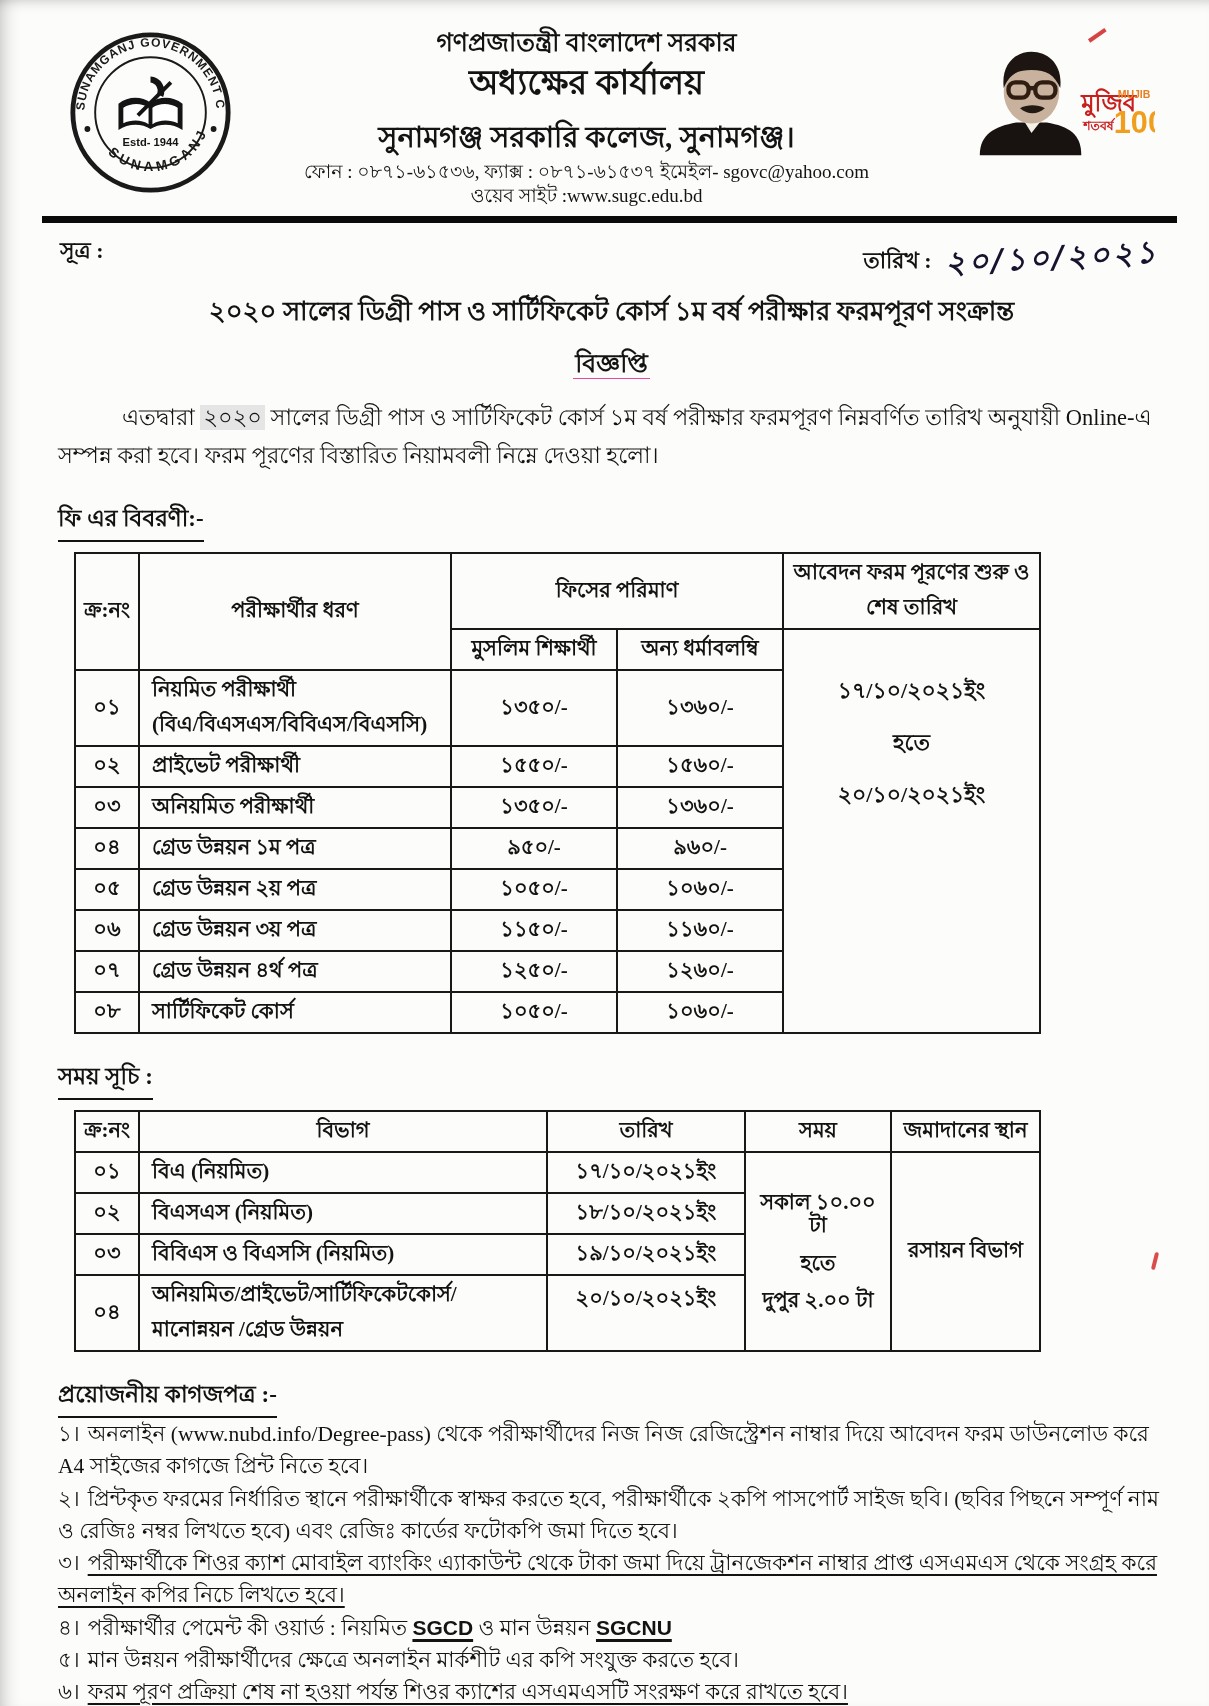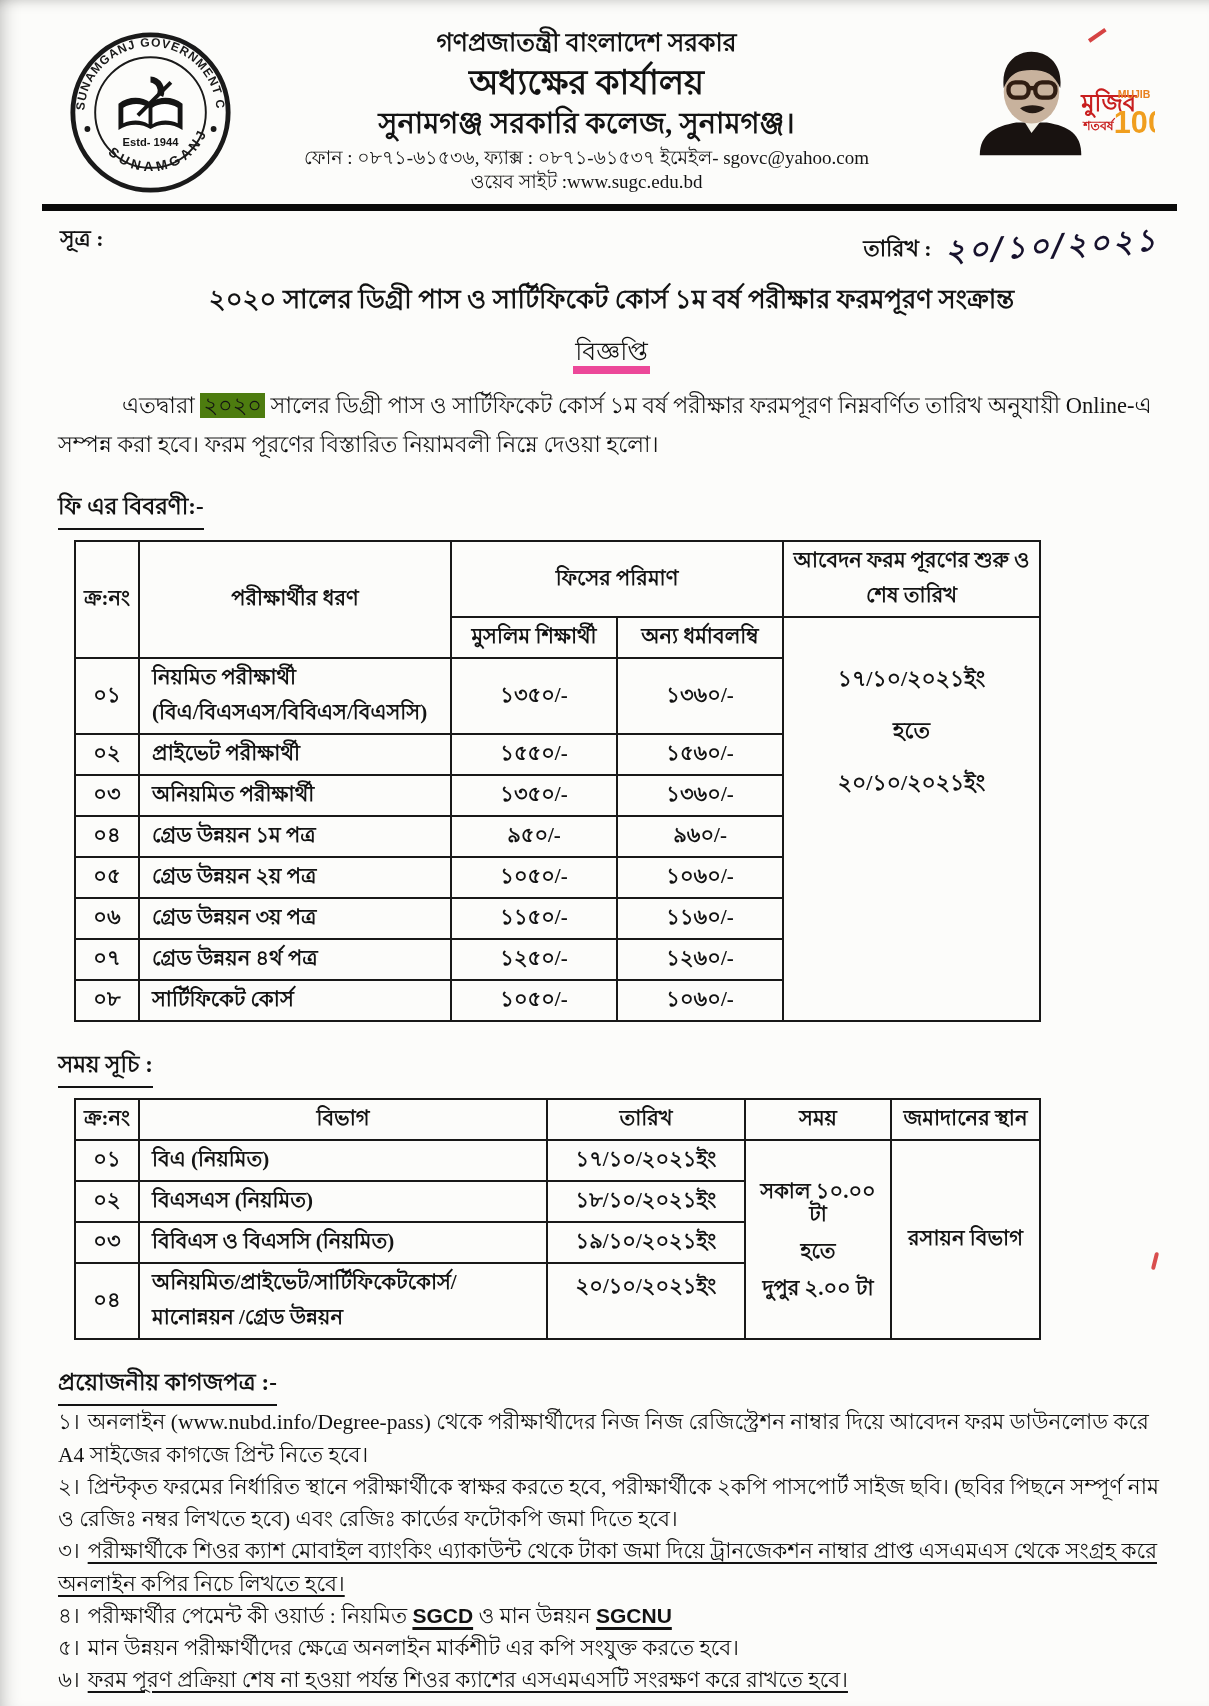--- a/index.html
+++ b/index.html
@@ -10,38 +10,38 @@
     padding: 26px 44px 0 58px;
     box-shadow: inset 16px 0 20px -16px rgba(0,0,0,.3), inset 0 12px 14px -12px rgba(0,0,0,.22);
   }
 
   
   .hdr { display: flex; align-items: flex-start; }
   .seal-wrap { flex: 0 0 185px; display: flex; justify-content: center; padding-top: 4px; }
   .hdr-center { flex: 1; text-align: center; line-height: 1.22; padding-top: 2px; }
   .govt-line   { font-size: 25px; font-weight: bold; }
   .office-line { font-size: 34px; font-weight: bold; margin-top: 3px; }
-  .college-line{ font-size: 29px; font-weight: bold; margin-top: 3px; }
+  .college-line{ font-size: 29px; font-weight: bold; margin-top: 17px; }
   .contact-line{ font-size: 19px; margin-top: 5px; }
   .website-line{ font-size: 19px; }
   .mujib-wrap { flex: 0 0 235px; padding-top: 16px; display:flex; justify-content:flex-start; }
 
   
   .rule { height: 6px; border-top: 4px solid #0a0a0a; border-bottom: 3px solid #0a0a0a; margin: 9px -12px 8px -16px; }
 
   
   .meta-row { display: flex; justify-content: space-between; align-items: flex-start; font-size: 22px; font-weight: bold; padding: 2px 6px 0 2px; }
   .hand-date { font-family: "DejaVu Serif", serif; font-style: italic; font-weight: bold; font-size: 31px; letter-spacing: 3px; color: #17122d; display: inline-block; transform: rotate(-3deg); margin-left: 8px; }
   .doc-title { text-align: center; font-size: 26px; font-weight: bold; margin: 6px 0 0 0; }
   .doc-subtitle { text-align: center; margin: 9px 0 0 0; }
-  .doc-subtitle span { font-size: 25px; font-weight: normal; border-bottom: 8px solid #ec4899; padding: 0 2px 1px; }
+  .doc-subtitle span { font-size: 25px; font-weight: bold; border-bottom: 1px solid #ec4899; padding: 0 2px 1px; }
 
   
   .intro { font-size: 22.5px; line-height: 1.72; margin: 12px 0 0 0; text-indent: 64px; }
-  .hl { background: #4d7c0f; padding: 0 3px; }
+  .hl { background: #e5e5e5; padding: 0 3px; }
 
   
   .sec-head { font-size: 23px; font-weight: bold; margin: 14px 0 0 0; display: inline-block; border-bottom: 2.5px solid #131313; padding-bottom: 1px; }
   .sec-row { margin-top: 10px; }
 
   
   table { border-collapse: collapse; table-layout: fixed; margin: 10px 0 0 16px; width: 965px; }
   th, td { border: 2.4px solid #181818; font-size: 21px; text-align: center; padding: 2px 6px; vertical-align: middle; }
   th { font-weight: bold; }
   .fee-table tr.subhead th { height: 38px; }

